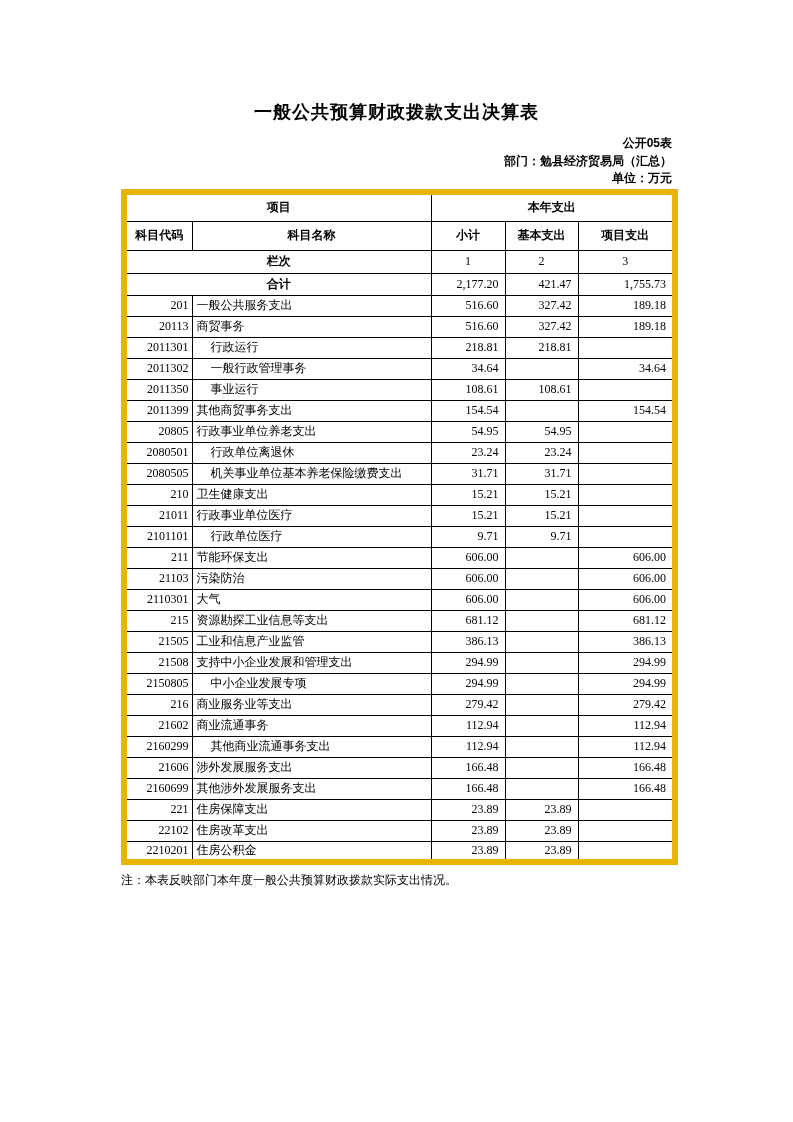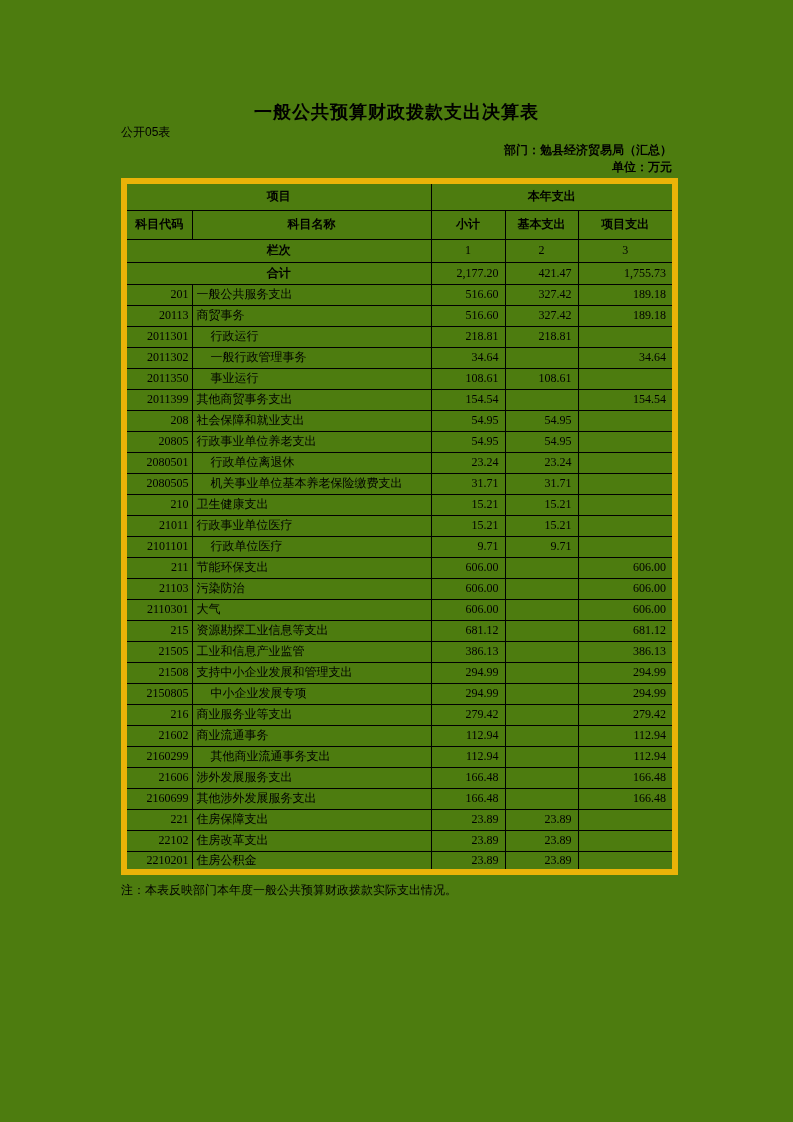--- a/index.html
+++ b/index.html
@@ -1,44 +1,45 @@
 <!DOCTYPE html>
 <html><head>
 <meta charset="utf-8">
 <style>
   * { margin: 0; padding: 0; box-sizing: border-box; }
   html, body { background: #888; }
   .page {
     position: relative;
     width: 793px;
     height: 1122px;
-    background: #4d7c0f;
+    background: #ffffff;
     margin: 0 auto;
     overflow: hidden;
     color: #000;
   }
   .content {
     position: absolute;
     left: 121px;
     top: 0;
     width: 551px;
   }
   .doc-title {
     margin-top: 100px;
     text-align: center;
     font-family: "Liberation Sans", sans-serif;
     font-weight: bold;
     font-size: 18px;
     letter-spacing: 1px;
     color: #000;
   }
   .meta-right {
-    text-align: left;
+    margin-top: 11px;
+    text-align: right;
     font-family: "Liberation Sans", sans-serif;
-    font-weight: normal;
+    font-weight: bold;
     font-size: 12px;
   }
   .meta-row {
     display: flex;
     justify-content: space-between;
     align-items: flex-end;
     font-family: "Liberation Sans", sans-serif;
     font-weight: bold;
     font-size: 12px;
     margin-top: 1px;
@@ -170,27 +171,20 @@
     <td class="num"></td>
   </tr>
           <tr class="data-row">
     <td class="code">2011399</td>
     <td class="name">其他商贸事务支出</td>
     <td class="num">154.54</td>
     <td class="num"></td>
     <td class="num">154.54</td>
   </tr>
           <tr class="data-row">
-    <td class="code">208</td>
-    <td class="name">社会保障和就业支出</td>
-    <td class="num">54.95</td>
-    <td class="num">54.95</td>
-    <td class="num"></td>
-  </tr>
-          <tr class="data-row">
     <td class="code">20805</td>
     <td class="name">行政事业单位养老支出</td>
     <td class="num">54.95</td>
     <td class="num">54.95</td>
     <td class="num"></td>
   </tr>
           <tr class="data-row">
     <td class="code">2080501</td>
     <td class="name indent">行政单位离退休</td>
     <td class="num">23.24</td>

